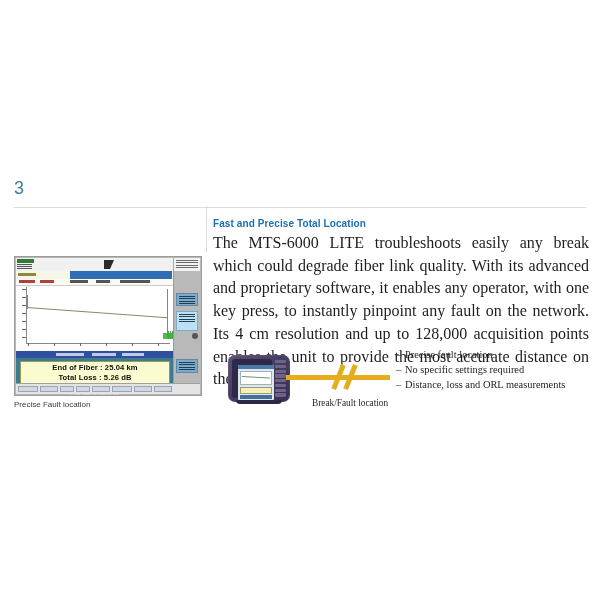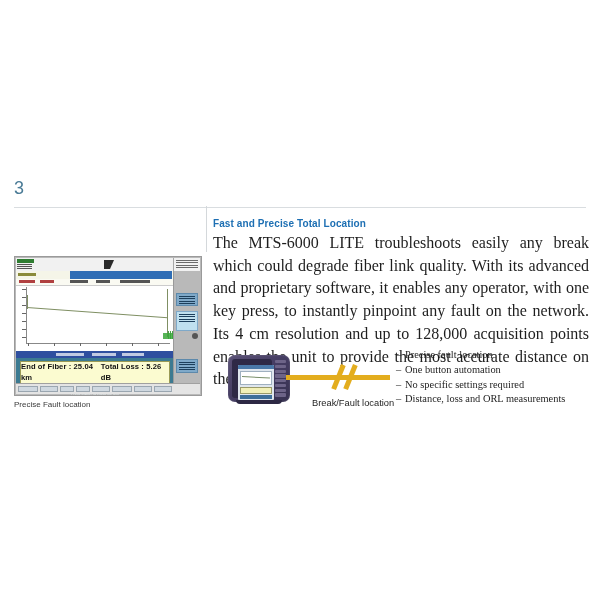--- a/index.html
+++ b/index.html
@@ -183,21 +183,21 @@
     top: 9px;
     transform: rotate(22deg);
   }
   .break-slash.s1 { left: 108px; }
   .break-slash.s2 { left: 120px; }
 
   .break-label {
     position: absolute;
     left: 84px;
     top: 43px;
-    font-family: Liberation Sans, sans-serif;
+    font-family: Liberation Serif, serif;
     font-size: 9.3px;
     color: #1e1e1e;
     white-space: nowrap;
   }
 
   
   .figure {
     position: absolute;
     left: 14px;
     top: 256px;
@@ -319,21 +319,21 @@
     background: rgba(255,255,255,0.7);
   }
 
   .result-panel {
     position: absolute; left: 0; top: 87px; right: 0; bottom: 0;
     background: #3c7a91;
   }
   .result-yellow {
     position: absolute; left: 4px; top: 3px; right: 4px; height: 23px;
     background: #fbfbd0; border: 1px solid #9a9a55; box-sizing: border-box;
-    display: flex; flex-direction: row; align-items: center; justify-content: space-between;
+    display: flex; flex-direction: column; align-items: center; justify-content: flex-end;
   }
   .result-yellow div {
     font-family: "Liberation Sans", sans-serif;
     font-size: 7.6px; font-weight: bold; color: #111; line-height: 1.32;
     letter-spacing: 0.1px;
   }
   .result-hints {
     position: absolute; left: 4px; top: 29px; right: 4px;
     text-align: center;
   }
@@ -390,21 +390,20 @@
 <div class="h-rule"></div>
 <div class="v-rule"></div>
 
 <div class="right-col">
   <div class="sub-title">Fast and Precise Total Location</div>
   <p class="body-copy">The MTS-6000 LITE troubleshoots easily any break which could degrade fiber link quality. With its advanced and proprietary software, it enables any operator, with one key press, to instantly pinpoint any fault on the network. Its 4 cm resolution and up to 128,000 acquisition points enables the unit to provide the most accurate distance on the market.</p>
 </div>
 
 <div class="bullet-block">
   <div class="bullet-line"><span class="bullet-dash">–</span><span>Precise fault location</span></div>
-  <div class="bullet-line"><span class="bullet-dash">–</span><span>One button automation</span></div>
   <div class="bullet-line"><span class="bullet-dash">–</span><span>No specific settings required</span></div>
   <div class="bullet-line"><span class="bullet-dash">–</span><span>Distance, loss and ORL measurements</span></div>
 </div>
 
 <div class="illustration">
   <div class="device">
     <div class="device-bezel">
       <div class="device-screen">
         <div class="dev-scr-top"></div>
         <div class="dev-scr-plot">

